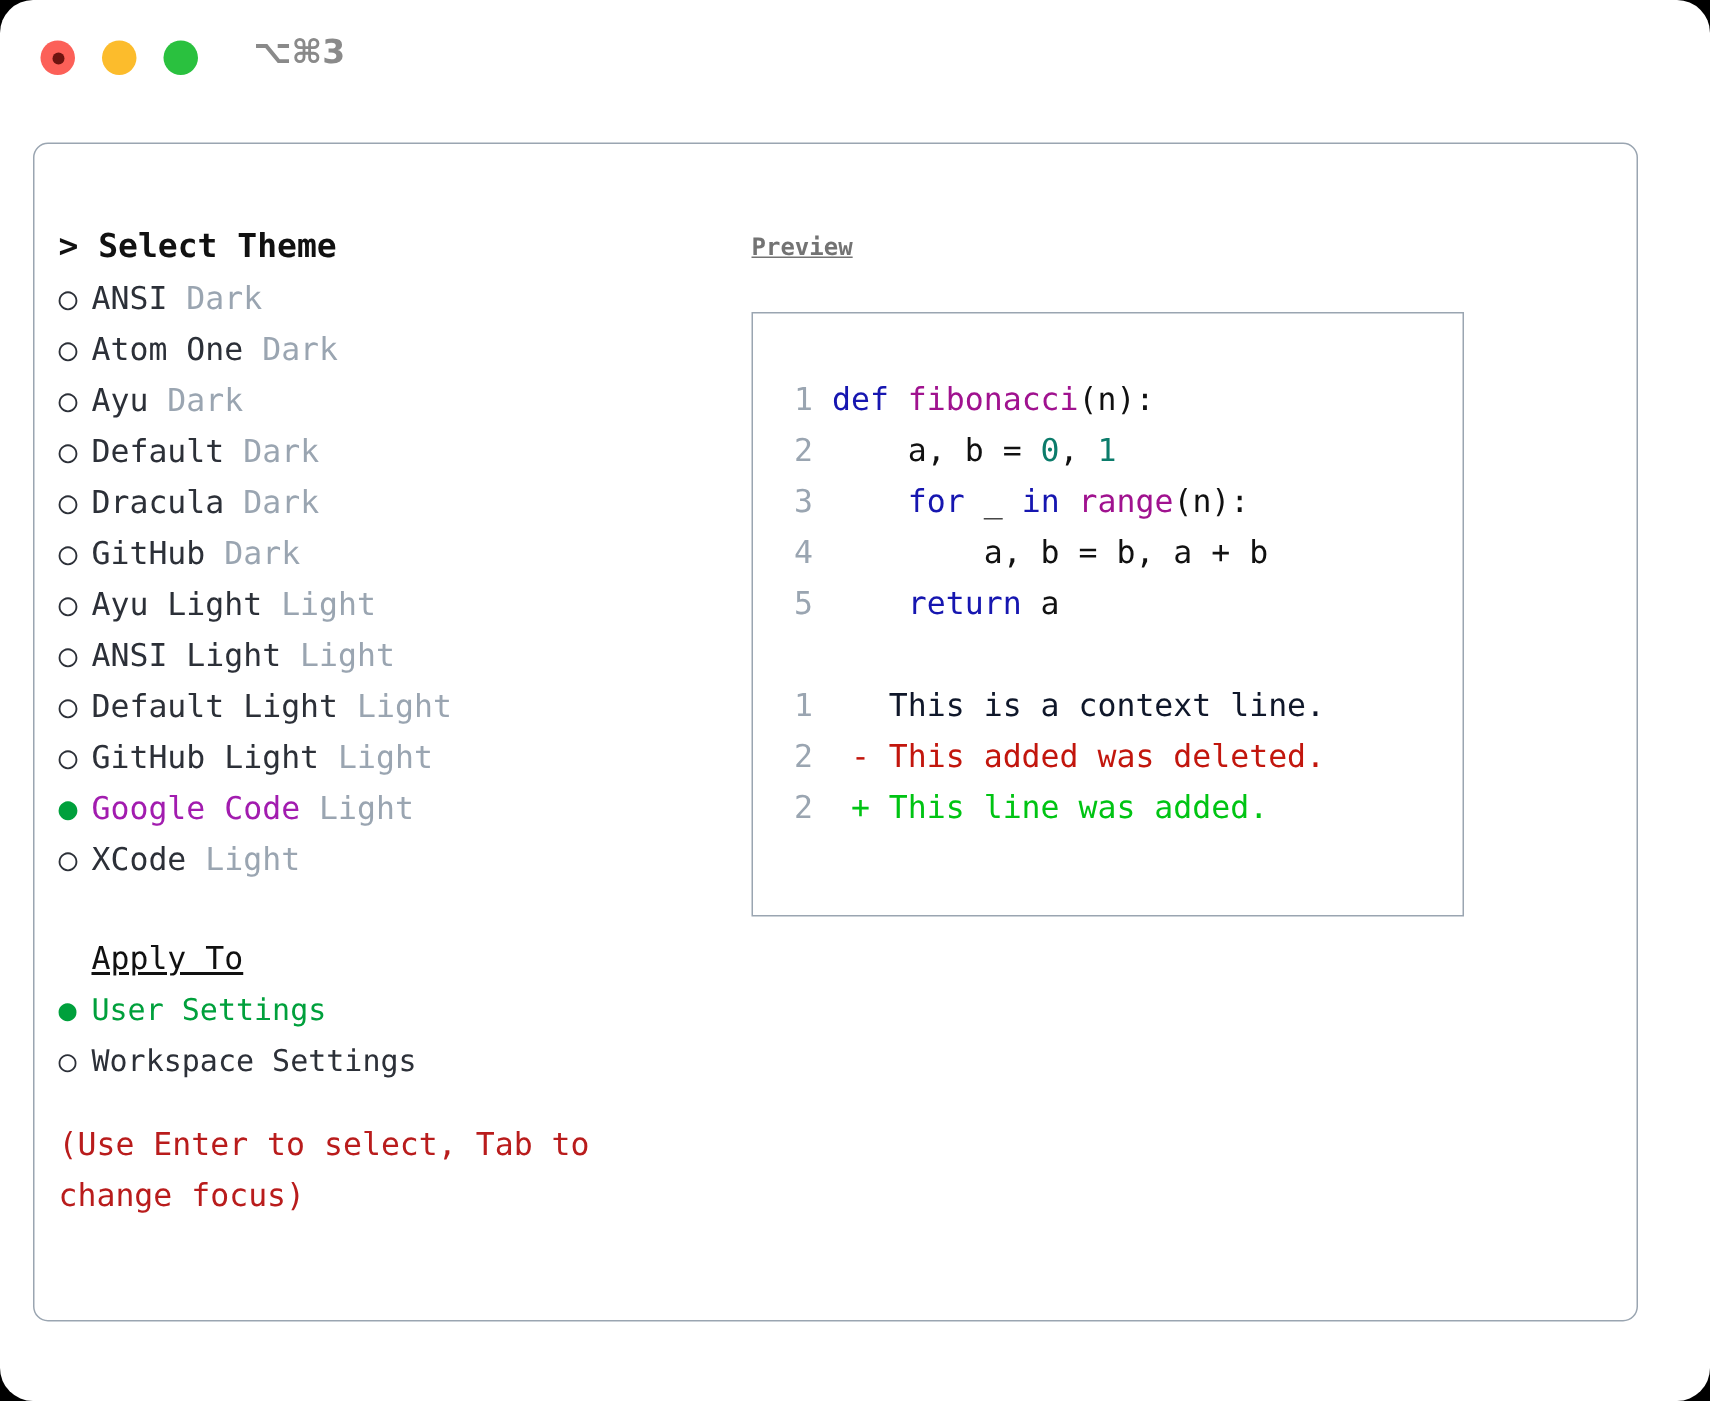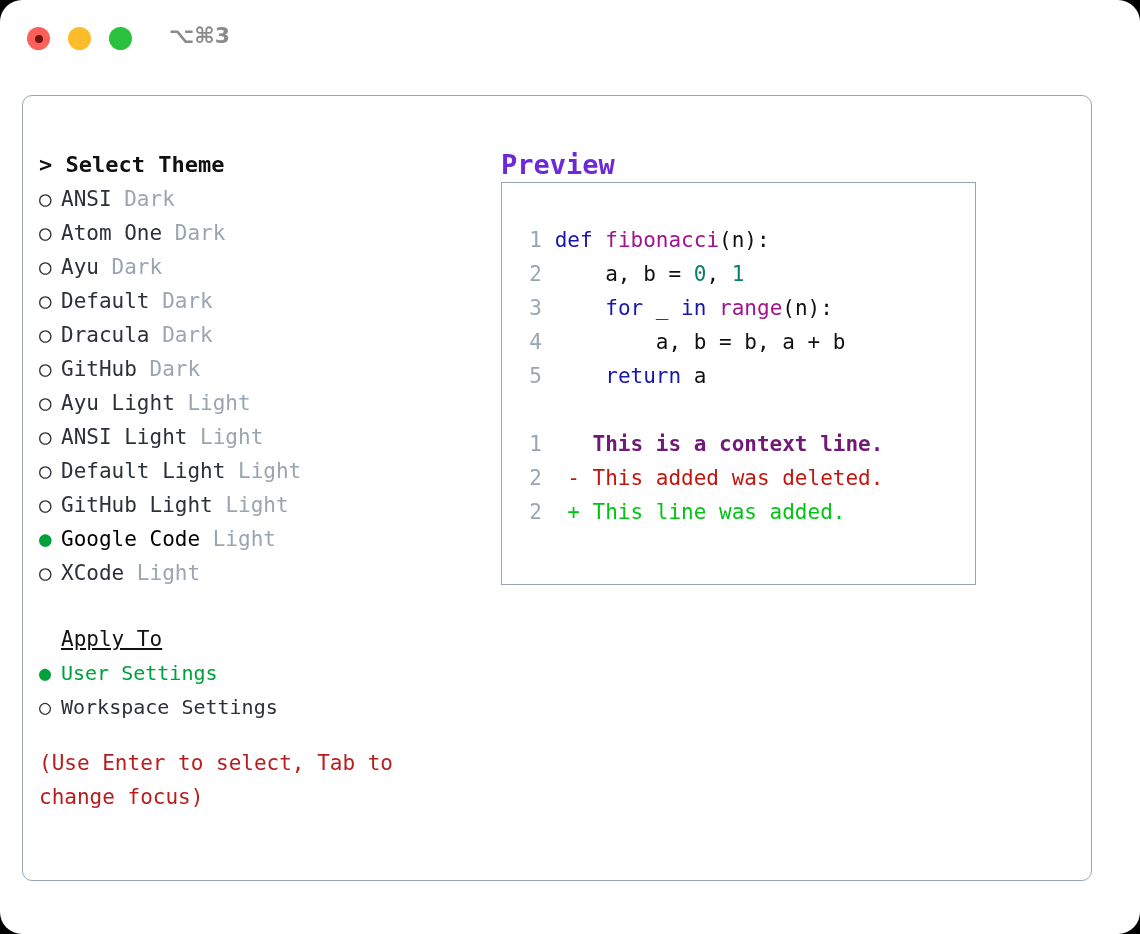--- a/index.html
+++ b/index.html
@@ -98,21 +98,21 @@
     height: 34px;
     line-height: 34px;
     font-size: 21px;
     color: #2c3038;
     white-space: pre;
     display: block;
   }
   .marker { display: inline-block; width: 22px; }
   .theme-name { }
   .theme-cat  { color: #9aa5b1; }
-  .theme-row.selected .theme-name { color: #000000; }
+  .theme-row.selected .theme-name { color: #a21caf; }
   .theme-row.selected .marker     { color: #00a03c; }
 
   #apply-block { margin-top: 32px; }
   #apply-to-header {
     height: 34px;
     line-height: 34px;
     font-size: 21px;
     color: #111111;
     white-space: pre;
     text-decoration: underline;
@@ -137,27 +137,29 @@
   }
 
   
   #right-col {
     position: absolute;
     left: 478px;
     top: 52px;
     width: 500px;
   }
   #preview-header {
-    font-size: 27px;
+    font-size: 16px;
     font-weight: bold;
-    color: #6d28d9;
-    height: 34px;
-    line-height: 34px;
+    color: #737373;
+    height: 34px;
+    line-height: 34px;
+    text-decoration: underline;
   }
   #preview-box {
+    margin-top: 26px;
     width: 475px;
     height: 403px;
     border: 1.5px solid #9aa5b1;
     box-sizing: border-box;
     background: #ffffff;
     position: relative;
   }
   #code-area {
     position: absolute;
     left: 14px;
@@ -176,21 +178,21 @@
     width: 26px;
     text-align: right;
     color: #9aa5b1;
   }
   .kw   { color: #1616b0; }
   .fn   { color: #a0128f; }
   .num  { color: #0c7c6b; }
   .pl   { color: #111111; }
 
   .diff-block { margin-top: 34px; }
-  .diff-ctx { color: #701a75; font-weight: bold; }
+  .diff-ctx { color: #0f172a; }
   .diff-del { color: #c2160d; }
   .diff-add { color: #00c413; }
 </style>
 </head>
 <body>
 
 <div id="window">
 
   <div id="titlebar">
     <div class="dot" id="dot-close"></div>

